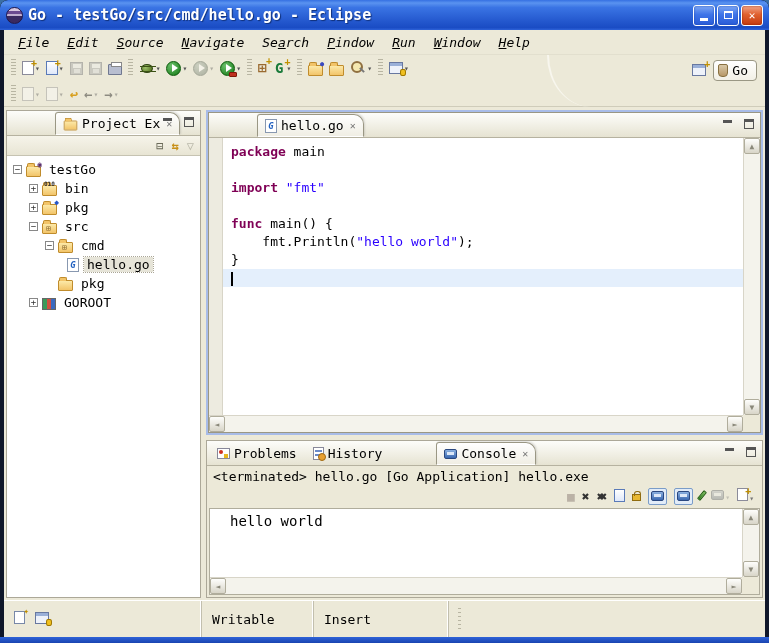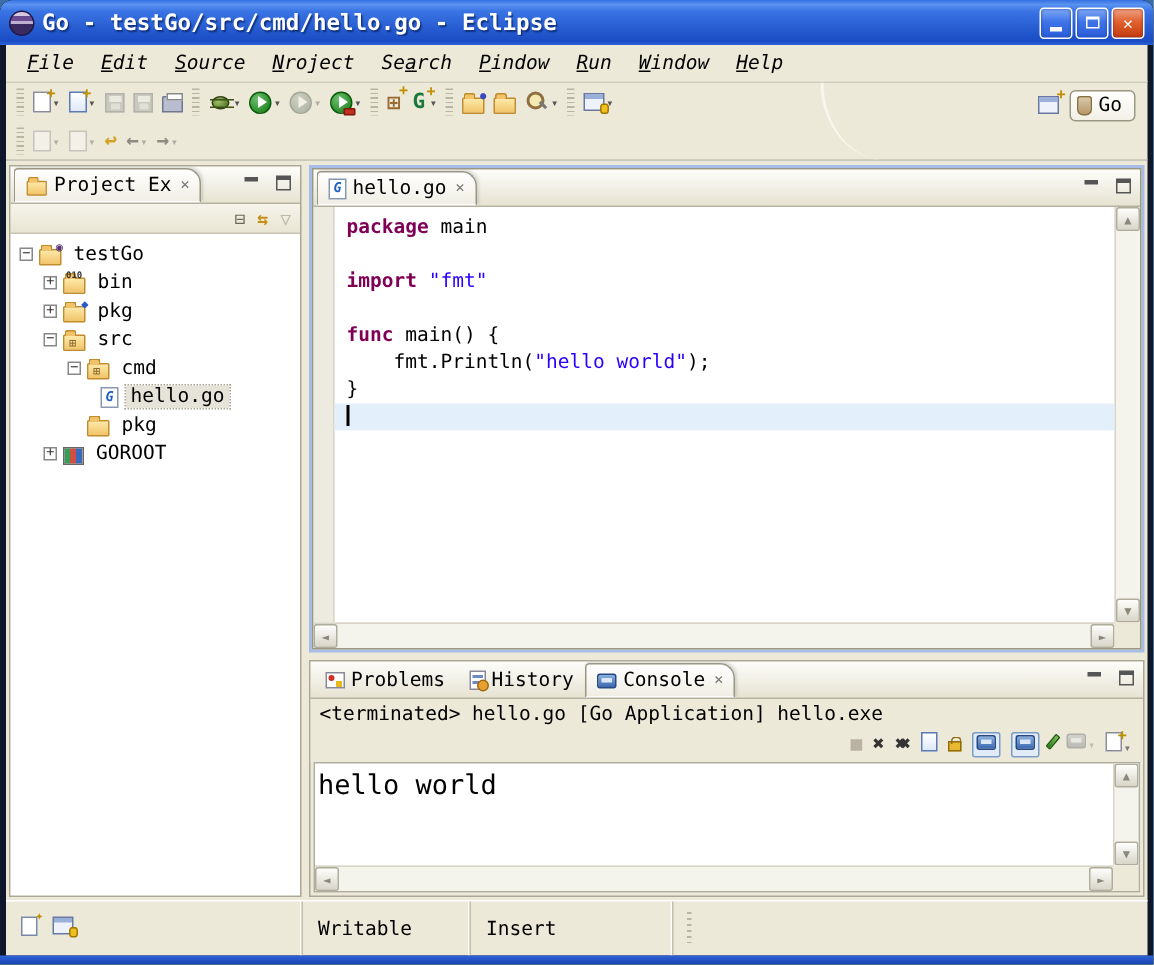--- a/index.html
+++ b/index.html
@@ -74,21 +74,21 @@
 
   
   .main { position:absolute; left:4px; top:107px; right:4px; bottom:43px; background:#ECE9D8; display:flex; }
   .left-col { width:197px; flex:none; display:flex; flex-direction:column; padding:3px 0 2px 2px; }
   .sash-v { width:5px; flex:none; }
   .right-col { flex:1; display:flex; flex-direction:column; padding:3px 2px 2px 0; }
 
   .panel { border:1px solid #aca898; background:#ECE9D8; display:flex; flex-direction:column; overflow:hidden; }
   .tab-strip { height:25px; background:linear-gradient(#fdfdfa,#e6e3d2); border-bottom:1px solid #b6b2a0; display:flex; align-items:flex-end; padding-left:2px; position:relative; }
   .tab { display:flex; align-items:center; gap:4px; height:23px; padding:0 7px; font-size:13px; white-space:nowrap; border:1px solid transparent; }
-  .tab.active { background:linear-gradient(#ffffff,#f0eee4); border:1px solid #9a9784; border-bottom:1px solid #fff; border-radius:3px 10px 0 0; box-shadow:1px -1px 2px rgba(0,0,0,.12); }
+  .tab.active { background:linear-gradient(#ffffff,#f0eee4); border:1px solid #9a9784; border-bottom:1px solid #fff; border-radius:3px 10px 0 0; box-shadow:1px -1px 2px rgba(0,0,0,.12);margin-left:46px; }
   .tab .x { font-size:10px; color:#777; padding-left:2px; }
   .pane-btns { position:absolute; right:4px; top:4px; display:flex; gap:6px; }
   .pbtn { width:15px; height:13px; display:flex; align-items:center; justify-content:center; }
   .pbtn .dash { width:9px; height:3px; border:1px solid #555; border-top:2px solid #555; margin-top:-4px; }
   .pbtn .sq { width:10px; height:10px; border:1px solid #555; border-top:3px solid #555; }
 
   
   .pe-toolbar { height:20px; background:linear-gradient(#f6f4ea,#e8e5d4); display:flex; justify-content:flex-end; align-items:center; gap:8px; padding-right:6px; border-bottom:1px solid #c6c3b2; font-size:12px; }
   .pe-tool { color:#6b6b5a; }
   .pe-tool.gold { color:#c89018; font-weight:bold; }
@@ -132,21 +132,21 @@
   .ct.disabled { opacity:.35; filter:grayscale(80%); }
   .ct .dd { font-size:8px; color:#777; margin-left:1px; }
   .togglebox { border:1px solid #7a9cc8; background:#e2ecf8; border-radius:2px; padding:1px 2px; }
   .i-mon { width:13px; height:10px; background:linear-gradient(#8ab0e0,#3a68b0); border:1px solid #2a4880; border-radius:2px; position:relative; }
   .i-mon::before { content:""; position:absolute; left:2px; top:2px; right:2px; bottom:3px; background:#dce8f8; }
   .i-pin { width:4px; height:11px; background:linear-gradient(#7ac05a,#2a7a1a); border:1px solid #1a5a0a; transform:rotate(40deg); border-radius:1px; }
   .i-lock { width:9px; height:7px; background:#e8b830; border:1px solid #906c10; position:relative; margin-top:5px; }
   .i-lock::before { content:""; position:absolute; left:1px; top:-4px; width:5px; height:4px; border:1px solid #906c10; border-bottom:none; border-radius:3px 3px 0 0; }
   .console-out { flex:1; display:flex; flex-direction:column; border:1px solid #b0ad9c; margin:0 2px 2px 2px; background:#fff; overflow:hidden; }
   .out-body { flex:1; display:flex; overflow:hidden; }
-  .out-text { flex:1; font-size:18px; padding:4px 2px; white-space:pre; }
+  .out-text { flex:1; font-size:14px; padding:4px 20px; white-space:pre; }
   .i-problems { width:13px; height:11px; background:#fff; border:1px solid #889; position:relative; }
   .i-problems::before { content:""; position:absolute; left:1px; top:1px; width:4px; height:4px; background:#d03020; border-radius:50%; }
   .i-problems::after { content:""; position:absolute; left:6px; top:5px; width:4px; height:4px; background:#e8b820; }
   .i-hist { width:11px; height:13px; background:#fff; border:1px solid #889; position:relative; }
   .i-hist::before { content:""; position:absolute; left:1px; top:2px; right:1px; height:2px; background:#6a8ac8; box-shadow:0 4px 0 #6a8ac8; }
   .i-hist::after { content:""; position:absolute; right:-3px; bottom:-2px; width:6px; height:6px; background:#e8a030; border-radius:50%; border:1px solid #a06810; }
 
   
   .statusbar { position:absolute; left:4px; right:4px; bottom:6px; height:37px; background:#ECE9D8; border-top:1px solid #fff; display:flex; align-items:stretch; font-size:13px; }
   .sb-cell { display:flex; align-items:center; padding:0 10px; border-right:1px solid #c2bfae; box-shadow:inset -1px 0 0 #fff; }
@@ -174,21 +174,21 @@
       <div class="wbtn close">
           <span>✕</span>
         </div>
     </div>
   </div>
 
   <div class="menubar">
     <span class="menu-item"><span></span><span class="key">F</span><span>ile</span></span>
     <span class="menu-item"><span></span><span class="key">E</span><span>dit</span></span>
     <span class="menu-item"><span></span><span class="key">S</span><span>ource</span></span>
-    <span class="menu-item"><span></span><span class="key">N</span><span>roject</span></span>
+    <span class="menu-item"><span></span><span class="key">N</span><span>avigate</span></span>
     <span class="menu-item"><span>Se</span><span class="key">a</span><span>rch</span></span>
     <span class="menu-item"><span></span><span class="key">P</span><span>indow</span></span>
     <span class="menu-item"><span></span><span class="key">R</span><span>un</span></span>
     <span class="menu-item"><span></span><span class="key">W</span><span>indow</span></span>
     <span class="menu-item"><span></span><span class="key">H</span><span>elp</span></span>
   </div>
 
   <div class="toolbar-area">
     <div class="swoosh"></div>
     <div class="tb-row">

